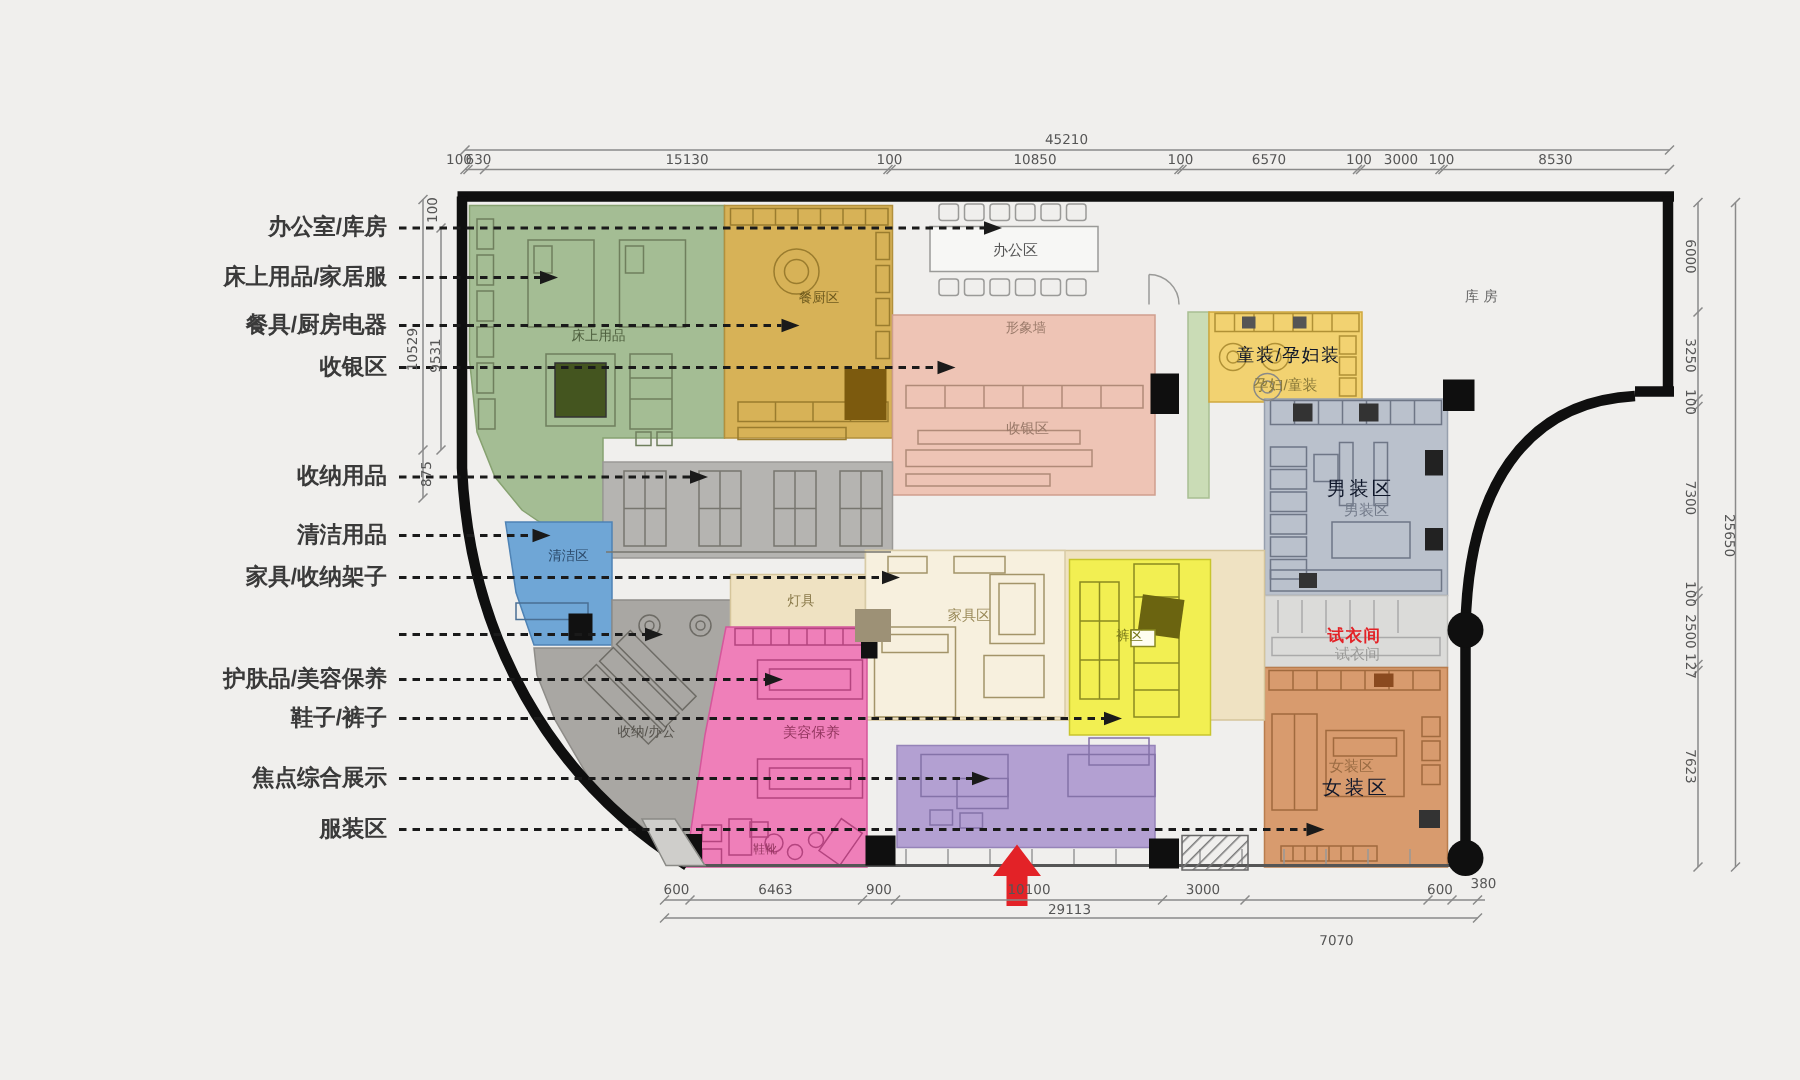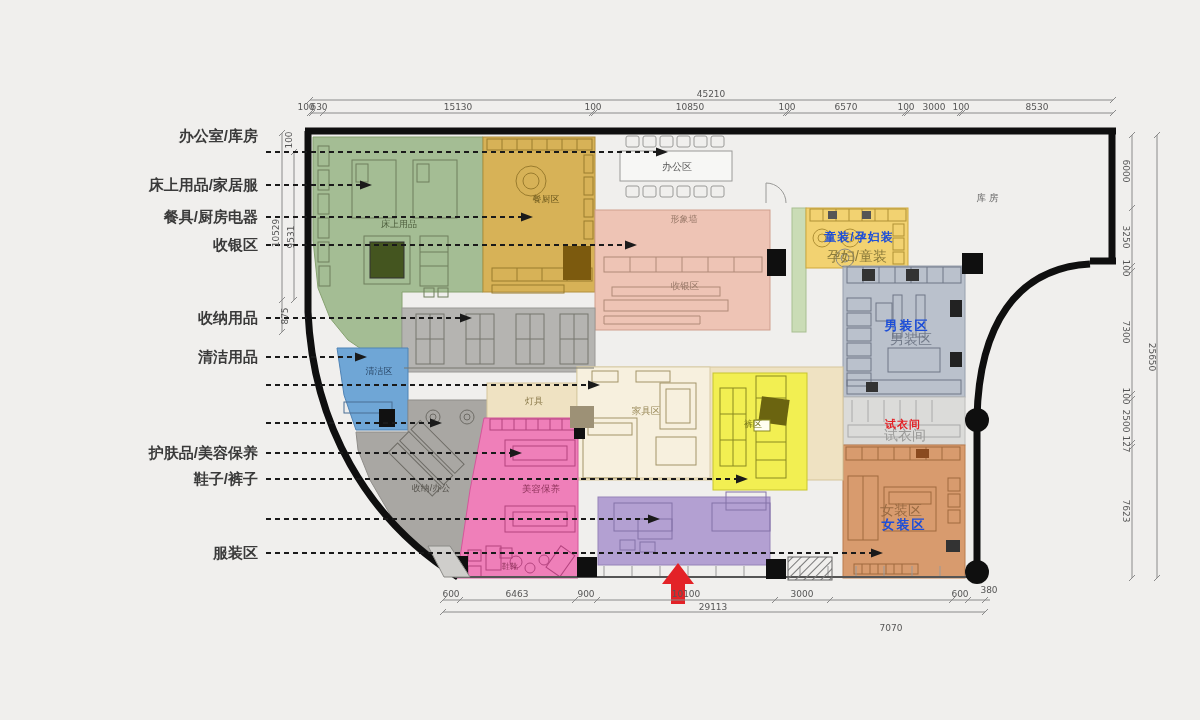--- a/index.html
+++ b/index.html
@@ -3,23 +3,23 @@
 <meta charset="utf-8">
 <style>
   html,body{margin:0;padding:0;background:#f0efed;}
   #canvas{position:relative;width:1200px;height:720px;background:#f0efed;overflow:hidden;
           font-family:"Liberation Sans","DejaVu Sans",sans-serif;}
   svg.layer{position:absolute;left:0;top:0;}
   .leg{position:absolute;left:60px;width:198px;text-align:right;font-weight:bold;
        font-size:15px;color:#3a3a3a;line-height:18px;}
   .t{position:absolute;transform:translate(-50%,-50%);white-space:nowrap;}
   .zl{font-size:9px;color:#5f5f52;}
-  .red{color:#1d4ed8;font-weight:bold;font-size:13px;letter-spacing:2px;}
+  .red{color:#0f172a;font-weight:normal;font-size:13px;letter-spacing:2px;}
   .red-s{color:#e32227;font-weight:bold;font-size:11px;letter-spacing:1px;}
-  .sub{font-size:14px;}
+  .sub{font-size:10px;}
   .dim{position:absolute;font-size:9px;color:#555;white-space:nowrap;
        transform:translate(-50%,-50%);font-family:"DejaVu Sans",sans-serif;}
   .rotR{transform:translate(-50%,-50%) rotate(90deg);}
   .rotL{transform:translate(-50%,-50%) rotate(-90deg);}
 </style>
 </head>
 <body>
 
 <div id="canvas">
 
@@ -374,28 +374,30 @@
         <polygon points="367,357 355,352.5 355,361.5"></polygon>
     <polygon points="600,385 588,380.5 588,389.5"></polygon>
         <polygon points="442,423 430,418.5 430,427.5"></polygon>
     <polygon points="522,453 510,448.5 510,457.5"></polygon>
         <polygon points="748,479 736,474.5 736,483.5"></polygon>
     <polygon points="660,519 648,514.5 648,523.5"></polygon>
         <polygon points="883,553 871,548.5 871,557.5"></polygon>
   </g>
 </svg>
 
-<div class="leg" style="top:127px">办公室/库房</div>
+<div class="leg" style="top:143px">办公室/库房</div>
 <div class="leg" style="top:176px">床上用品/家居服</div>
 <div class="leg" style="top:208px">餐具/厨房电器</div>
 <div class="leg" style="top:236px">收银区</div>
 <div class="leg" style="top:348px">清洁用品</div>
 <div class="leg" style="top:309px">收纳用品</div>
+<div class="leg" style="top:376px">家具/收纳架子</div>
 <div class="leg" style="top:444px">护肤品/美容保养</div>
 <div class="leg" style="top:470px">鞋子/裤子</div>
+<div class="leg" style="top:510px">焦点综合展示</div>
 <div class="leg" style="top:544px">服装区</div>
 
 <span class="t zl" style="left:399px;top:224px;color:#4e5f3e">床上用品</span>
 <span class="t zl" style="left:546px;top:199px;color:#6e5a1e">餐厨区</span>
 <span class="t zl" style="left:677px;top:167px;color:#555;font-size:10px">办公区</span>
 <span class="t zl" style="left:684px;top:219px;color:#9a7a6a">形象墙</span>
 <span class="t zl" style="left:685px;top:286px;color:#9a7a6a;font-size:9.5px">收银区</span>
 <span class="t red" style="left:859px;top:237px;font-size:12px;letter-spacing:1px">童装/孕妇装</span>
 <span class="t zl sub" style="left:857px;top:257px;color:#8a7a3a">孕妇/童装</span>
 <span class="t zl" style="left:989px;top:198px;color:#666;font-size:9.5px;letter-spacing:3px">库房</span>

